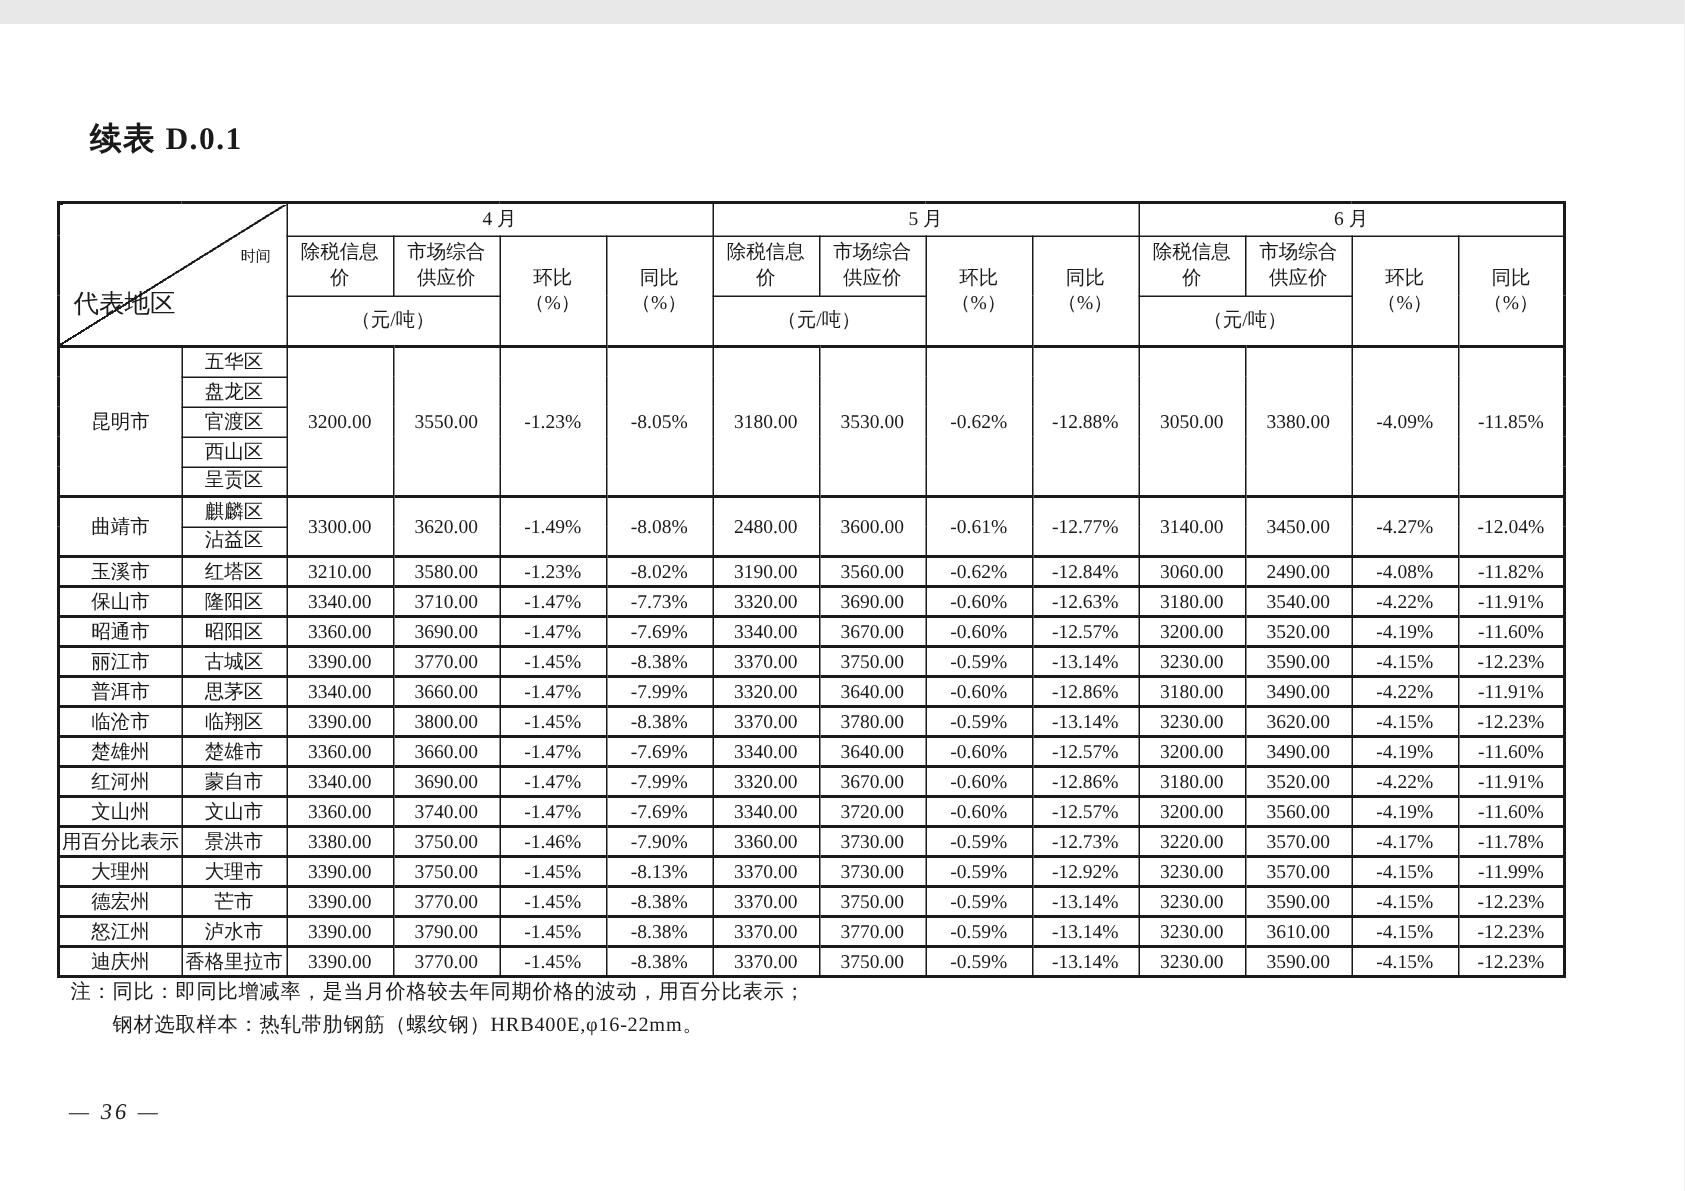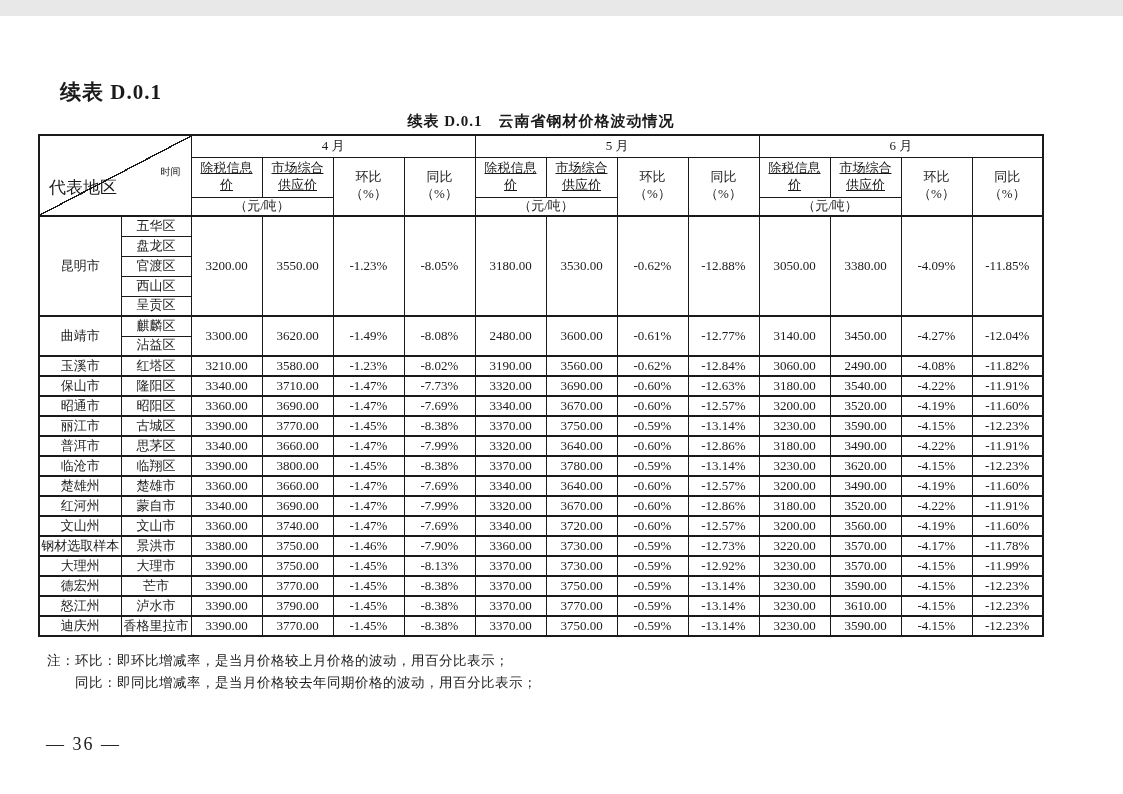--- a/index.html
+++ b/index.html
@@ -23,46 +23,45 @@
     border:2px solid #1a1a1a;
   }
   .price-table th, .price-table td {
     border:1px solid #1a1a1a;
     font-weight:normal; text-align:center; vertical-align:middle;
     font-size:13px; padding:0 1px; line-height:1.3;
     overflow:hidden;
   }
   tr.h-months th { height:22px; }
   tr.h-cols th   { height:40px; }
-  tr.h-unit th   { height:19px; }
+  tr.h-unit th   { height:34px; }
   tbody td       { height:20px; }
-  .wrap4 { width:58px; margin:0 auto;text-decoration:underline; }
+  .wrap4 { width:58px; margin:0 auto; }
   .corner-cell { position:relative; padding:0;
     background-image:linear-gradient(to bottom right,
       transparent calc(50% - 0.7px), #1a1a1a calc(50% - 0.7px),
       #1a1a1a calc(50% + 0.7px), transparent calc(50% + 0.7px));
   }
   .corner-time   { position:absolute; top:29px;  right:10px; font-size:10px; }
   .corner-region { position:absolute; bottom:16px; left:9px; font-size:17px; }
   tbody tr.group-start > td { border-top:2px solid #1a1a1a; }
   .notes {
     position:absolute; left:47px; top:634px;
     display:grid; grid-template-columns:auto 1fr;
     font-size:13.5px; line-height:1.6; letter-spacing:0.5px;
   }
-  .page-number { position:absolute; left:46px; top:718px; font-size:18px; letter-spacing:2px; }
+  .page-number { position:absolute; left:46px; top:718px; font-size:15px; letter-spacing:2px;font-style:italic; }
 </style>
 </head>
 <body>
 
 <div class="page">
 
   <div class="heading">续表 D.0.1</div>
 
-  <div class="table-title">续表 D.0.1　云南省钢材价格波动情况</div>
 
   <table class="price-table">
     <colgroup>
       <col style="width:82px">
         <col style="width:70px">
       <col style="width:71px">
         <col style="width:71px">
         <col style="width:71px">
         <col style="width:71px">
       <col style="width:71px">
@@ -320,21 +319,21 @@
           <td>3340.00</td>
           <td>3720.00</td>
           <td>-0.60%</td>
           <td>-12.57%</td>
           <td>3200.00</td>
           <td>3560.00</td>
           <td>-4.19%</td>
           <td>-11.60%</td>
         </tr>
         <tr class="group-start">
-          <td>钢材选取样本</td>
+          <td>用百分比表示</td>
           <td>景洪市</td>
           <td>3380.00</td>
           <td>3750.00</td>
           <td>-1.46%</td>
           <td>-7.90%</td>
           <td>3360.00</td>
           <td>3730.00</td>
           <td>-0.59%</td>
           <td>-12.73%</td>
           <td>3220.00</td>
@@ -405,20 +404,20 @@
           <td>3590.00</td>
           <td>-4.15%</td>
           <td>-12.23%</td>
         </tr>
       </tbody>
   </table>
 
   <div class="notes">
     <div>注：</div>
     <div>
-      <div>环比：即环比增减率，是当月价格较上月价格的波动，用百分比表示；</div>
       <div>同比：即同比增减率，是当月价格较去年同期价格的波动，用百分比表示；</div>
+      <div>钢材选取样本：热轧带肋钢筋（螺纹钢）HRB400E,φ16-22mm。</div>
     </div>
   </div>
 
   <div class="page-number">— 36 —</div>
 
 </div>
 
 </body></html>

